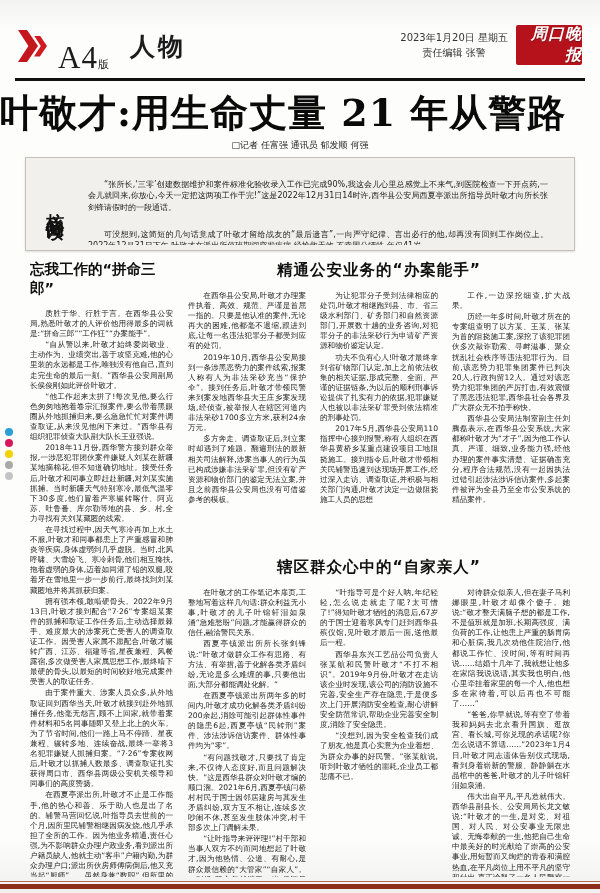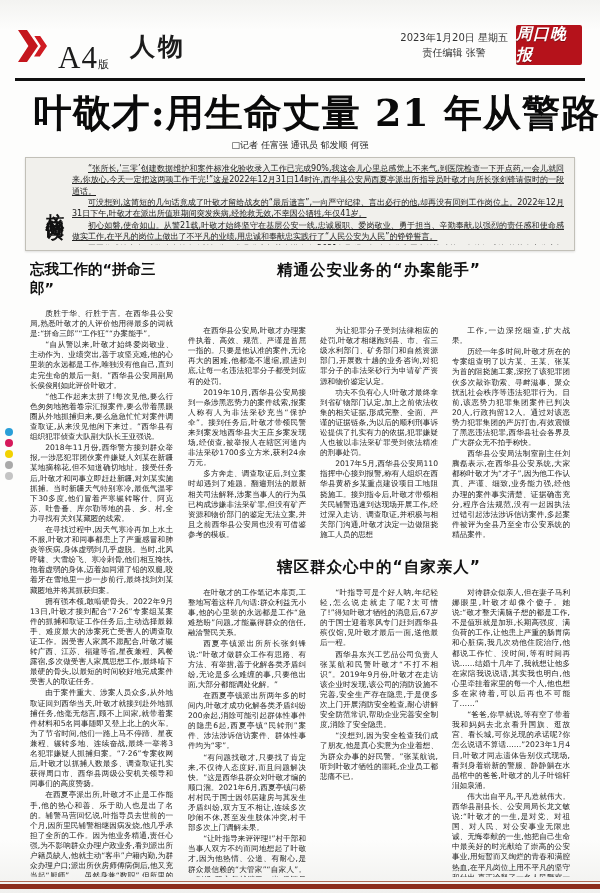--- a/index.html
+++ b/index.html
@@ -21,45 +21,45 @@
           clip-path:polygon(0 0,45% 0,100% 50%,45% 100%,0 100%,52% 50%); }
   .chev.small { width:13px; height:21px; margin-left:-4px; background:#d01b22; }
   .page-label { position:absolute; left:40px; top:16px; font-family:"Liberation Serif",serif; }
   .page-label .big { font-size:31px; letter-spacing:1px; }
   .page-label .sm { font-size:11px; }
   .section-label { position:absolute; left:112px; top:6px; font-size:25px; font-weight:900; letter-spacing:3px; }
   .hdr-right { position:absolute; right:74px; top:6px; text-align:center; font-size:10px; line-height:15px; color:#333;margin-left:17px; }
   .masthead { position:absolute; right:0; top:1px; width:66px; height:40px; background:#b5121b;
               color:#fff; display:flex; align-items:center; justify-content:center;
               font-size:16px; font-weight:900; font-style:italic; letter-spacing:1px;
-              text-shadow:0 1px 0 rgba(0,0,0,.35); border-radius:2px; }
+              text-shadow:0 1px 0 rgba(0,0,0,.35); border-radius:2px;text-align:right; }
   .hdr-rule { position:absolute; top:78px; left:15px; right:15px; height:3px; background:#111; }
   
-  .headline { position:absolute; top:88px; left:0; width:600px; text-align:right;
+  .headline { position:absolute; top:88px; left:0; width:600px; text-align:left;
               font-size:38px; font-weight:900; letter-spacing:1px;
               font-family:"DejaVu Serif","Liberation Serif",serif; color:#0a0a0a; }
   .byline { position:absolute; top:139px; left:0; width:600px; text-align:center; font-size:9px; color:#222; }
   
   .core { position:absolute; top:157px; left:25px; width:550px; height:94px;
           background:#f1f0ec; border:1px solid #c2c0b8; box-shadow:0 1px 2px rgba(0,0,0,.12);
           display:flex; padding:5px 10px 5px 8px; }
   .core-label { writing-mode:vertical-rl; text-orientation:upright;
                 font-size:18px; font-weight:900; letter-spacing:3px; line-height:34px;
                 width:38px; text-align:center; color:#111; }
   .core-text { flex:1; overflow:hidden; font-size:8px; line-height:1.42; color:#222; }
-  .core-text p { margin:0; text-indent:2em; text-align:justify;text-decoration:underline; }
+  .core-text p { margin:16px; text-indent:2em; text-align:justify; }
   
   .bodygrid { position:absolute; top:258px; left:30px; right:30px; bottom:16px; display:flex; gap:15px; }
   .col1 { width:143px; flex:none; overflow:hidden; }
   .col1 h2 { margin:2px 0 11px; font-size:14.5px; text-align:left; letter-spacing:0; color:#111; }
   .rightzone { flex:1; display:flex; flex-direction:column; overflow:hidden; }
   .rightzone h2 { margin:2px 0 10px; font-size:15.5px; text-align:center; letter-spacing:1px; color:#111; }
   .rightzone h2.t3 { margin-top:16px; }
   .threecol { display:flex; gap:14px; overflow:hidden; }
-  .threecol.s2 { height:250px;align-items:flex-end; }
+  .threecol.s2 { height:250px; }
   .threecol.s3 { flex:1; }
   .tcol { flex:1; overflow:hidden; }
   .bodygrid p { margin:0 0 1px; text-indent:2em; text-align:justify;
                 font-size:7.6px; line-height:1.33; color:#242424; }
   
   .regdots { position:absolute; left:5px; top:428px; display:flex; flex-direction:column; gap:3px; }
   .dot { width:8px; height:8px; border-radius:50%; }
   .botrule { position:absolute; left:0; right:0; bottom:4px; }
   .botrule .thin { height:1px; background:#b06a55; margin-bottom:2px; }
   .botrule .thick { height:5px; background:#8c2c1b; }
@@ -128,21 +128,21 @@
           </div>
         <div class="tcol">
             <p>工作,一边深挖细查,扩大战果。</p>
             <p>历经一年多时间,叶敬才所在的专案组查明了以方某、王某、张某为首的阻挠施工案,深挖了该犯罪团伙多次敲诈勒索、寻衅滋事、聚众扰乱社会秩序等违法犯罪行为。目前,该恶势力犯罪集团案件已判决20人,行政拘留12人。通过对该恶势力犯罪集团的严厉打击,有效震慑了黑恶违法犯罪,西华县社会各界及广大群众无不拍手称快。</p>
             <p>西华县公安局法制室副主任刘腾磊表示,在西华县公安系统,大家都称叶敬才为“才子”,因为他工作认真、严谨、细致,业务能力强,经他办理的案件事实清楚、证据确凿充分,程序合法规范,没有一起因执法过错引起涉法涉诉信访案件,多起案件被评为全县乃至全市公安系统的精品案件。</p>
           </div>
       </div>
       <h2 class="t3">辖区群众心中的“自家亲人”</h2>
       <div class="threecol s3">
         <div class="tcol">
-            <p>在叶敬才的工作笔记本扉页,工整地写着这样几句话:群众利益无小事,他的心里装的永远都是工作“急难愁盼”问题,才能赢得群众的信任,融洽警民关系。</p>
+            <p>在叶敬才的工作笔记本扉页,工整地写着这样几句话:群众利益无小事,叶敬才的儿子叶锦轩泪如泉涌“急难愁盼”问题,才能赢得群众的信任,融洽警民关系。</p>
             <p>西夏亭镇派出所所长张剑锋说:“叶敬才做群众工作有思路、有方法、有举措,善于化解各类矛盾纠纷,无论是多么难缠的事,只要他出面,大部分都能调处化解。”</p>
             <p>在西夏亭镇派出所两年多的时间内,叶敬才成功化解各类矛盾纠纷200余起,消除可能引起群体性事件的隐患6起,西夏亭镇“民转刑”案件、涉法涉诉信访案件、群体性事件均为“零”。</p>
             <p>“有问题找敬才,只要找了肯定来,不仅待人态度好,而且问题解决快。”这是西华县群众对叶敬才编的顺口溜。2021年6月,西夏亭镇闫桥村村民于国士因邻居建房与其发生矛盾纠纷,双方互不相让,连续多次吵闹不休,甚至发生肢体冲突,村干部多次上门调解未果。</p>
             <p>“让叶指导来评评理!”村干部和当事人双方不约而同地想起了叶敬才,因为他热情、公道、有耐心,是群众最信赖的“大管家”“自家人”。一到场,双方气就消了一半,但还是各说各的理,都不愿后退一步。</p>
           </div>
         <div class="tcol">
             <p>“叶指导可是个好人呐,年纪轻轻,怎么说走就走了呢?太可惜了!”得知叶敬才牺牲的消息后,67岁的于国士迎着寒风专门赶到西华县殡仪馆,见叶敬才最后一面,送他最后一程。</p>
             <p>西华县东兴工艺品公司负责人张某航和民警叶敬才“不打不相识”。2019年9月份,叶敬才在走访该企业时发现,该公司的消防设施不完善,安全生产存在隐患,于是便多次上门开展消防安全检查,耐心讲解安全防范常识,帮助企业完善安全制度,消除了安全隐患。</p>
             <p>“没想到,因为安全检查我们成了朋友,他是真心实意为企业着想、为群众办事的好民警。”张某航说,听到叶敬才牺牲的噩耗,企业员工都悲痛不已。</p>
           </div>

